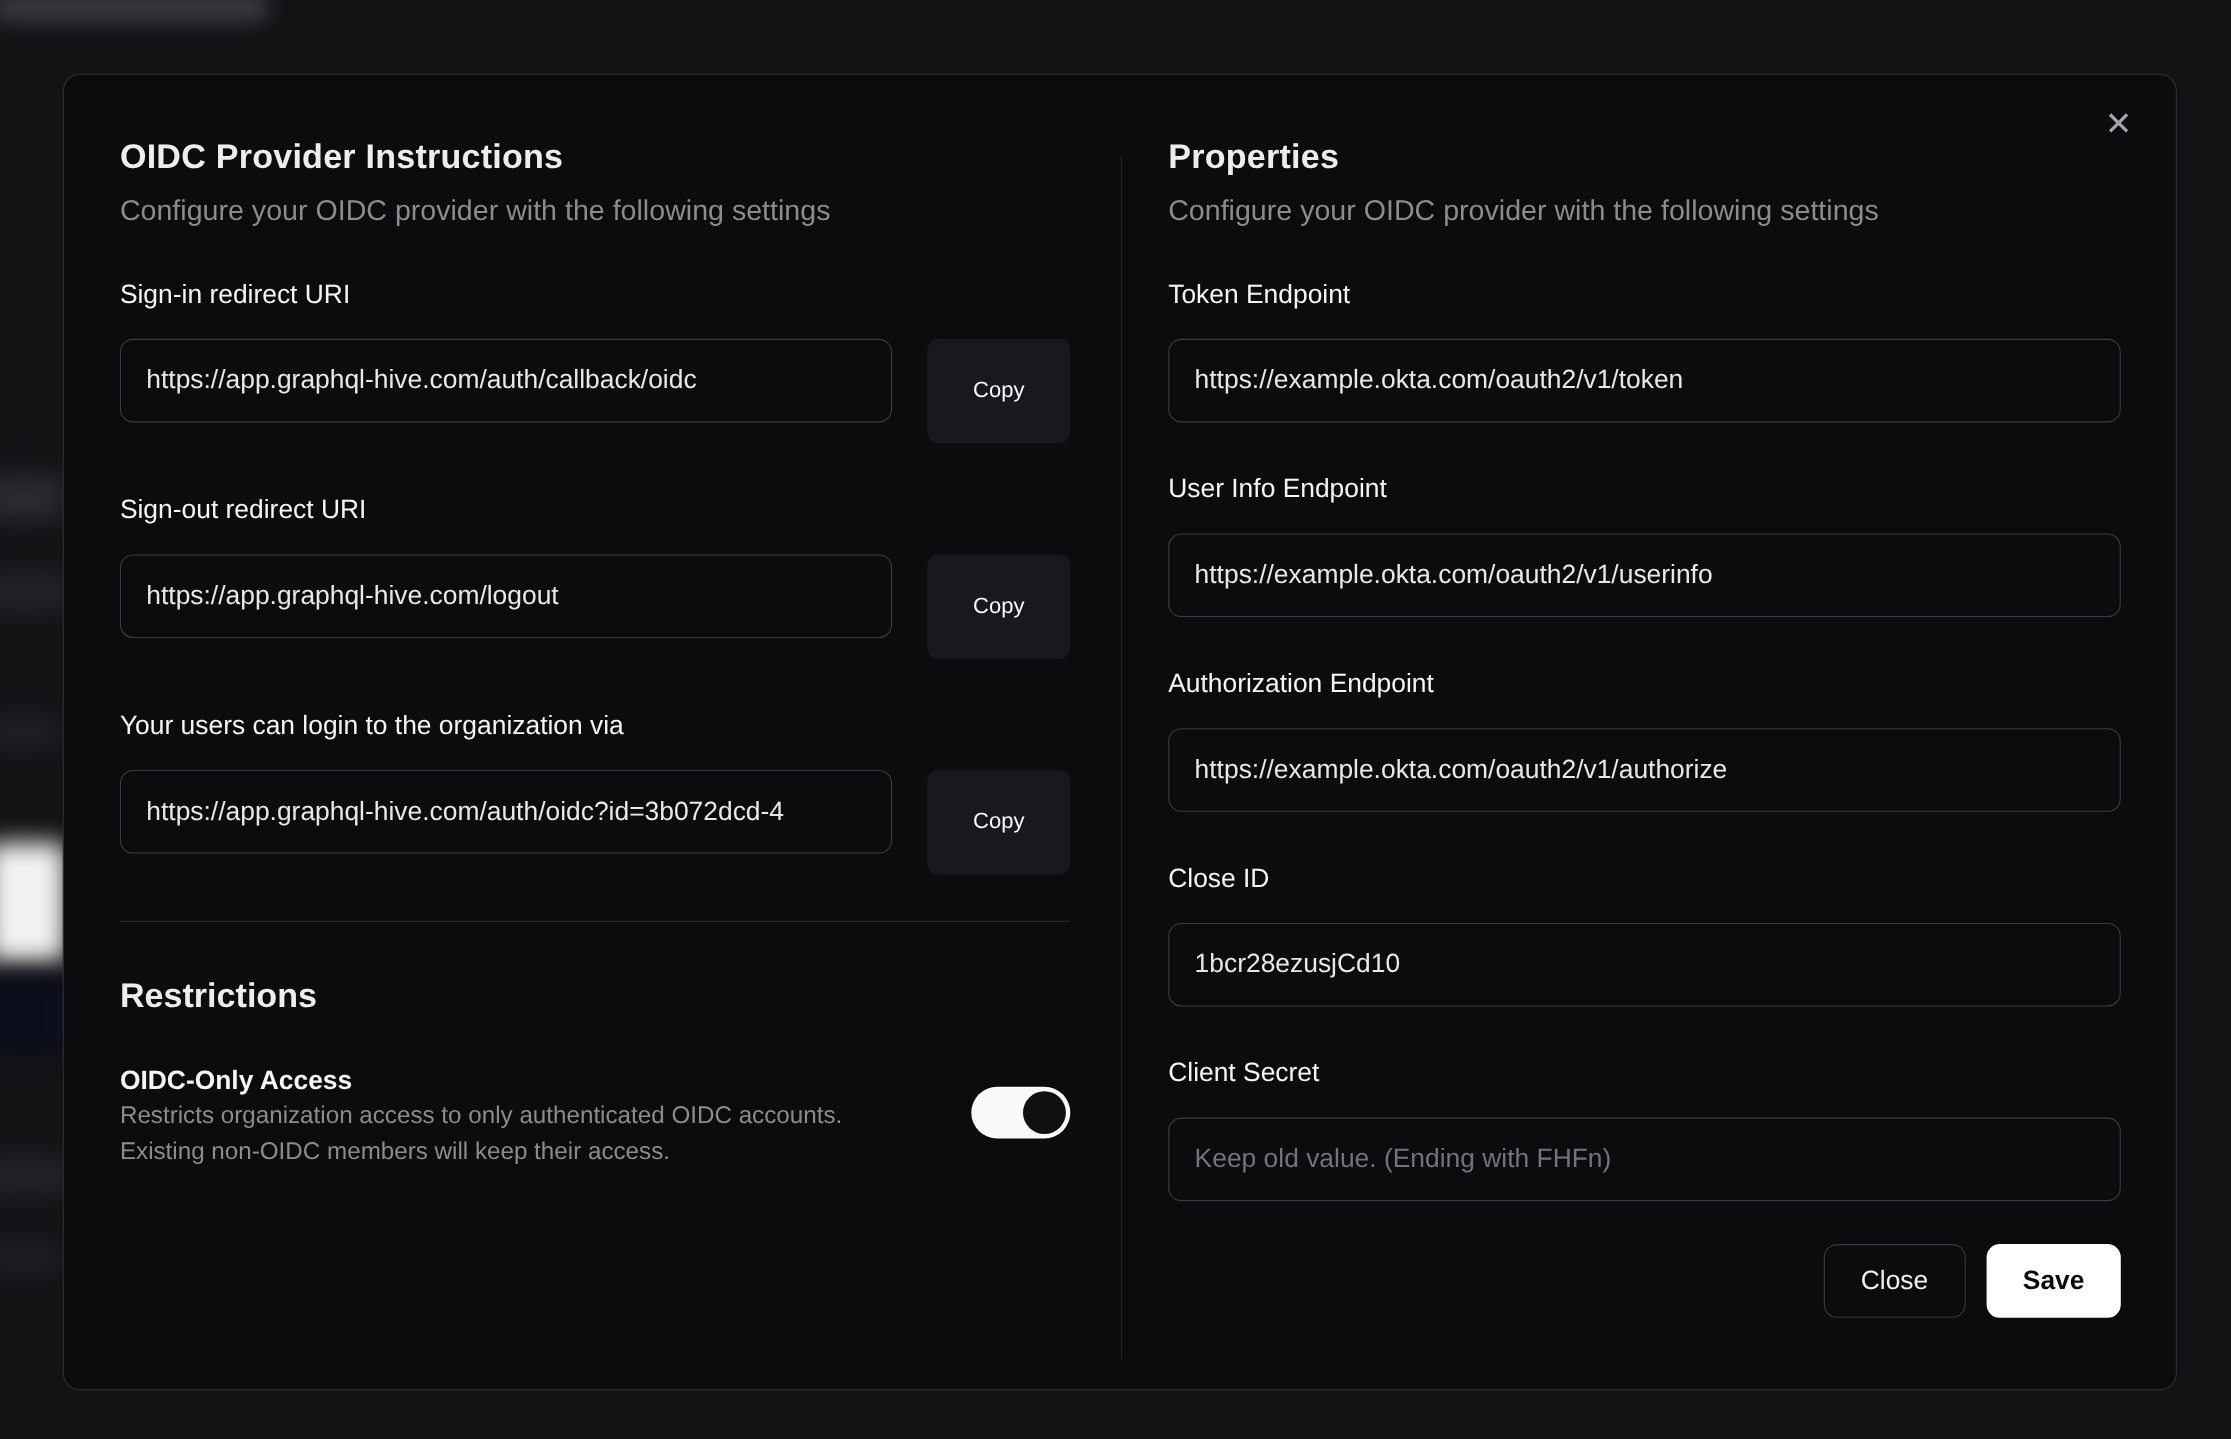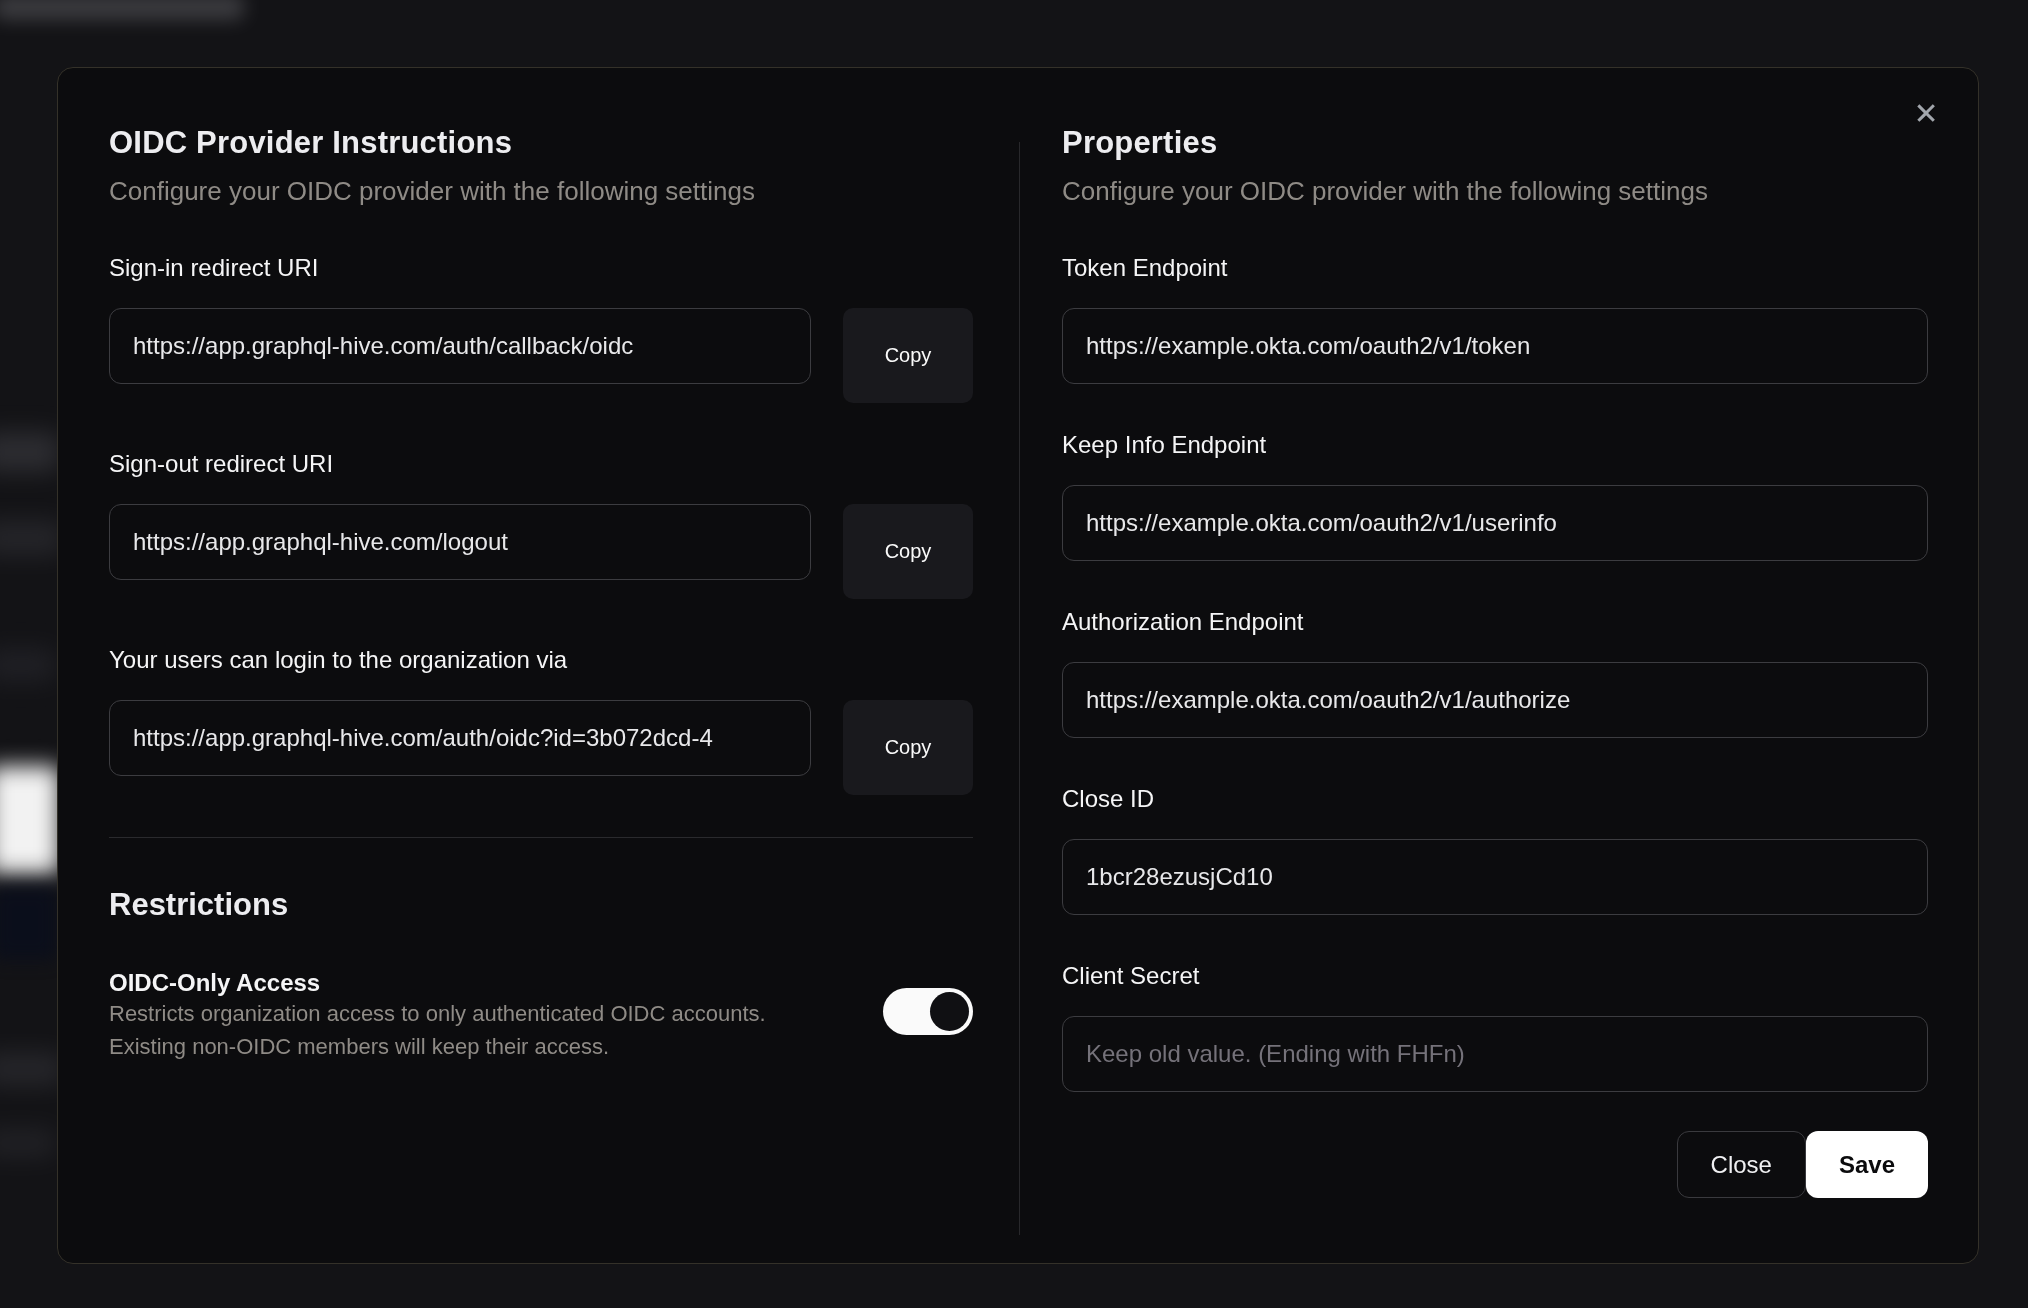--- a/index.html
+++ b/index.html
@@ -57,21 +57,21 @@
   .toggle .knob{
     position:absolute;top:4px;width:39px;height:39px;border-radius:50%;
     background:#101013;right:4px;
   }
   .close-x{
     position:absolute;top:24px;right:30px;width:44px;height:44px;
     background:transparent;border:none;color:#a2a6ac;font-size:30px;
     line-height:44px;text-align:center;cursor:pointer;padding:0;
     font-family:"DejaVu Sans",sans-serif;
   }
-  .btn-row{display:flex;justify-content:flex-end;margin-top:39px;align-items:center;}
+  .btn-row{display:flex;justify-content:flex-end;gap:19px;margin-top:39px;align-items:center;}
   .btn{
     height:67px;box-sizing:border-box;border-radius:12px;font-size:24px;
     font-family:"Liberation Sans",sans-serif;cursor:pointer;padding:0 33px;
   }
   .btn-close{background:transparent;border:1px solid #3a3a3e;color:#f0f0f2;font-weight:500;}
   .btn-save{background:#ffffff;border:none;color:#0b0b0d;font-weight:700;}
 </style>
 </head>
 <body>
 
@@ -132,21 +132,21 @@
 
   <div class="col-right">
     <h1 class="section-title">Properties</h1>
     <div class="section-subtitle">Configure your OIDC provider with the following settings</div>
 
     <div class="field-label">Token Endpoint</div>
     <div class="field-row">
       <input class="text-input" type="text" value="https://example.okta.com/oauth2/v1/token" style="">
     </div>
 
-    <div class="field-label">Keep Info Endpoint</div>
+    <div class="field-label">User Info Endpoint</div>
     <div class="field-row">
       <input class="text-input" type="text" value="https://example.okta.com/oauth2/v1/userinfo" style="">
     </div>
 
     <div class="field-label">Authorization Endpoint</div>
     <div class="field-row">
       <input class="text-input" type="text" value="https://example.okta.com/oauth2/v1/authorize" style="">
     </div>
 
     <div class="field-label">Close ID</div>

